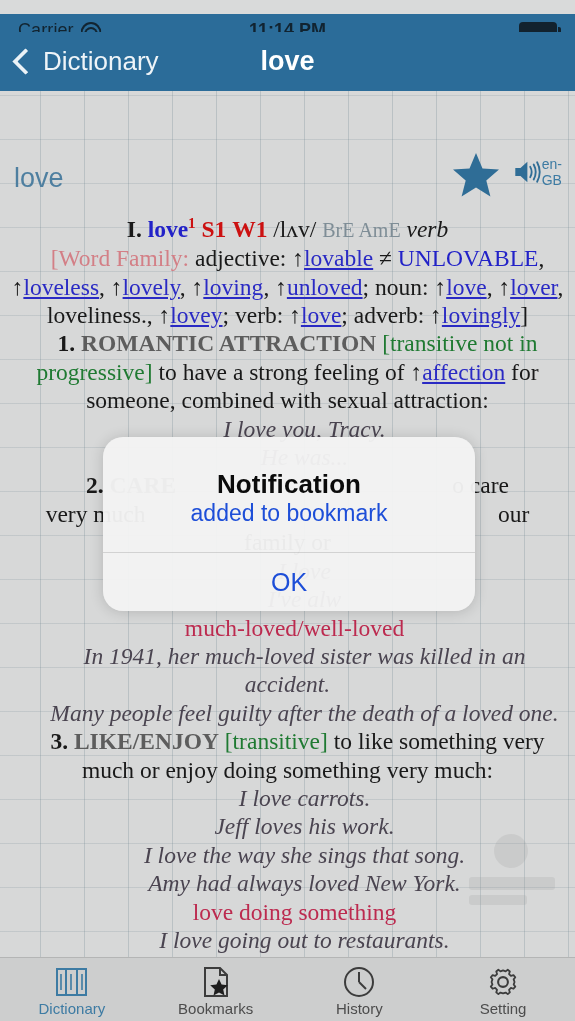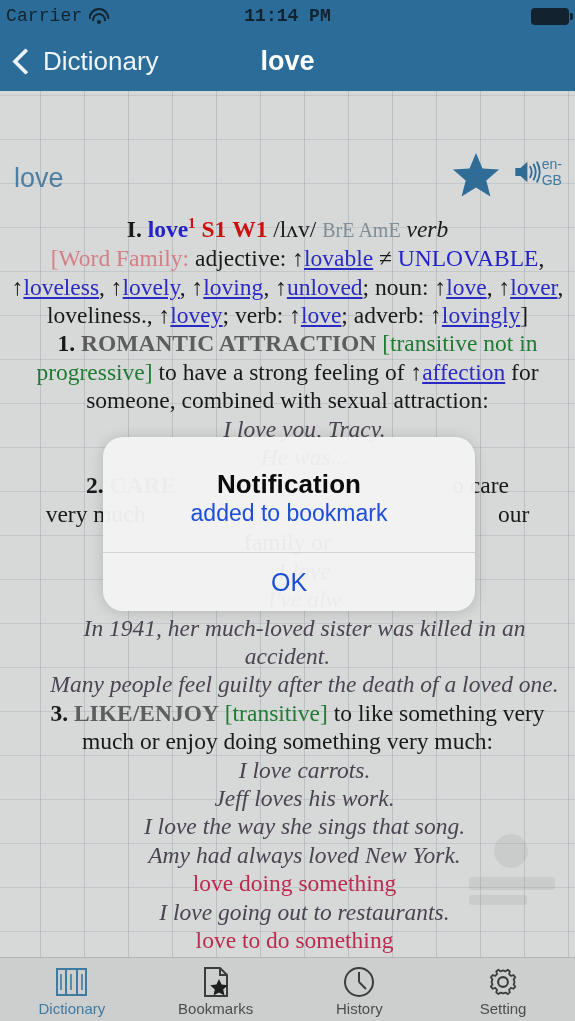--- a/index.html
+++ b/index.html
@@ -10,29 +10,28 @@
     font-family: "Liberation Sans", sans-serif;
   }
   #phone {
     position: relative;
     width: 575px; height: 1021px;
     overflow: hidden;
   }
 
   
   .statusbar {
-    position: absolute; top: 0; left: 0;
+    position: absolute; top: 14px; left: 0;
     width: 575px; height: 32px;
     background: #2b6c99;
     color: #10202c;
     display: flex; align-items: center;
     font-size: 18px;
     box-sizing: border-box;
-    padding: 0 6px;
-    font-family: Liberation Mono, monospace;
+    padding: 0 18px;
   }
   .sb-left { display: flex; align-items: center; gap: 7px; }
   .sb-carrier { font-size: 18px; color: #122430; letter-spacing: .1px;}
   .wifi-ic { display:inline-block; width:20px; height:15px; position:relative; }
   .wifi-ic i {
     position:absolute; left:50%; bottom:0; transform:translateX(-50%);
     border: 2.2px solid #122430; border-bottom:none;
     border-radius: 50% 50% 0 0 / 100% 100% 0 0;
     background: transparent;
   }
@@ -293,20 +292,21 @@
           <span style="opacity:0">xxxxxxxxxxxxxxxxxxxxxxx</span><span>o care</span>
         </p>
         <p>
           <span>very much</span><span style="opacity:0">xxxxxxxxxxxxxxxxxxxxxxxxxxxxxx</span><span>our</span>
         </p>
         <p>
           <span>family or</span>
         </p>
         <p class="ex">I love</p>
         <p class="ex">I've alw</p>
+        <p class="crimson" style="text-indent:14px">much-loved/well-loved</p>
         <p class="ex">In 1941, her much-loved sister was killed in an accident.</p>
         <p class="ex"><span>Many people feel guilty after the death of a loved one.</span></p>
 
         <p class="indent">
           <span class="b">3.</span>
           <span class="sense-head">LIKE/ENJOY</span>
           <span class="green">[transitive]</span>
           <span>to like something very much or enjoy doing something very much:</span>
         </p>
         <p class="ex">I love carrots.</p>

